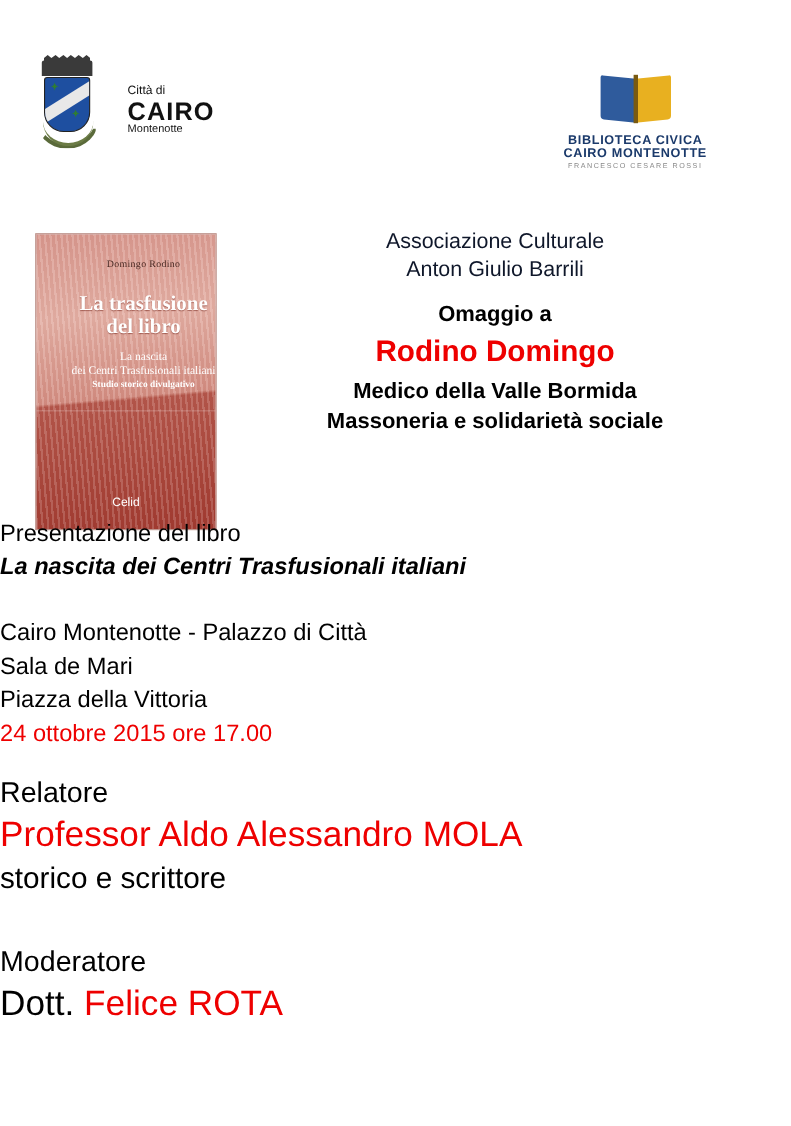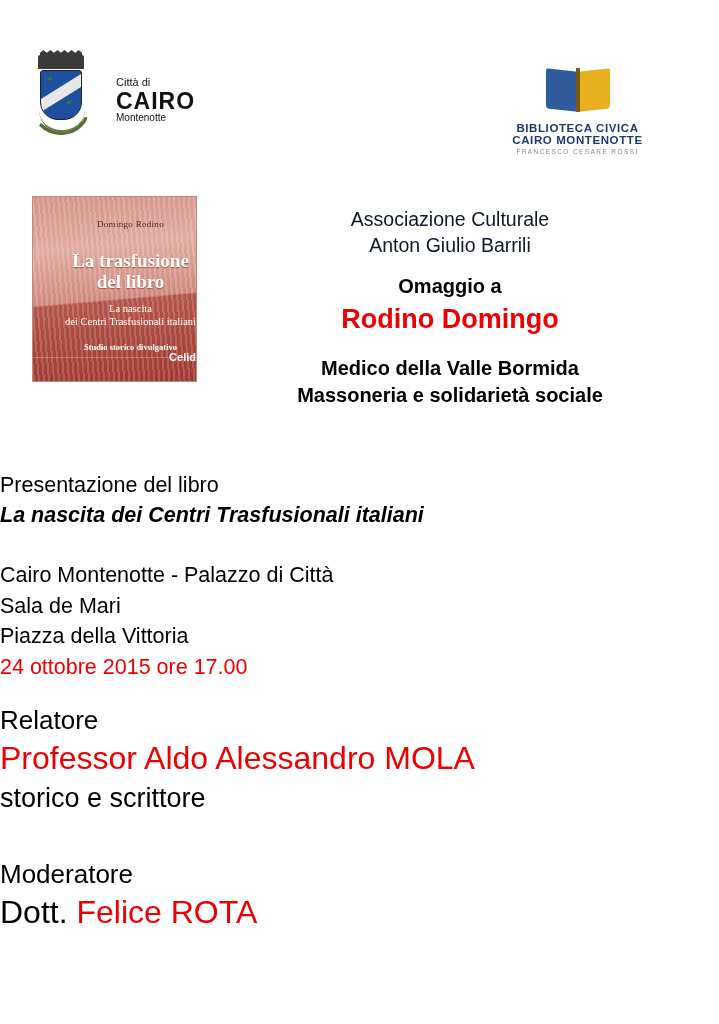--- a/index.html
+++ b/index.html
@@ -170,23 +170,23 @@
     font-size: 6.5px;
     letter-spacing: 1.4px;
     color: #8a8a8a;
     margin-top: 2px;
   }
 
   
   .book-cover {
     position: absolute;
     left: 32px;
-    top: 196px;
+    top: 212px;
     width: 165px;
-    height: 186px;
+    height: 270px;
     background: linear-gradient(175deg, #d8968c 0%, #e3ada2 28%, #d38c80 55%, #b5564a 56%, #a23a30 100%);
     border: 1px solid #b98a82;
     overflow: hidden;
     font-family: "Liberation Serif", serif;
     color: #ffffff;
     padding-left: 32px;
   }
   .bc-stripes {
     position: absolute;
     inset: 0;
@@ -215,39 +215,38 @@
     position: relative;
     text-align: center;
     margin-top: 10px;
     font-size: 10.5px;
     line-height: 1.25;
     color: #ffffff;
   }
   .bc-kicker {
     position: relative;
     text-align: center;
-    margin-top: 14px;
     font-size: 8.5px;
     font-weight: bold;
     color: #ffffff;
   }
   .bc-band {
     position: absolute;
     left: 0; right: 0;
     top: 160px;
     height: 1px;
     background: rgba(255,255,255,0.25);
   }
   .bc-publisher {
     position: absolute;
     left: 0; right: 0;
     bottom: 18px;
-    text-align: right;
+    text-align: center;
     font-size: 11px;
-    font-weight: bold;
+    font-weight: normal;
     color: #ffffff;
     font-family: "Liberation Sans", sans-serif;
   }
 
   
   .assoc-block {
     position: absolute;
     left: 215px;
     top: 206px;
     width: 470px;
@@ -263,21 +262,21 @@
     font-size: 20px;
     font-weight: bold;
   }
   .honoree {
     margin-top: 6px;
     font-size: 27px;
     font-weight: bold;
     color: #ee0000;
   }
   .role-line {
-    margin-top: 20px;
+    margin-top: 8px;
     font-size: 20px;
     font-weight: bold;
     line-height: 1.35;
   }
 
   
   .body-block {
     position: absolute;
     left: 0;
     top: 470px;

